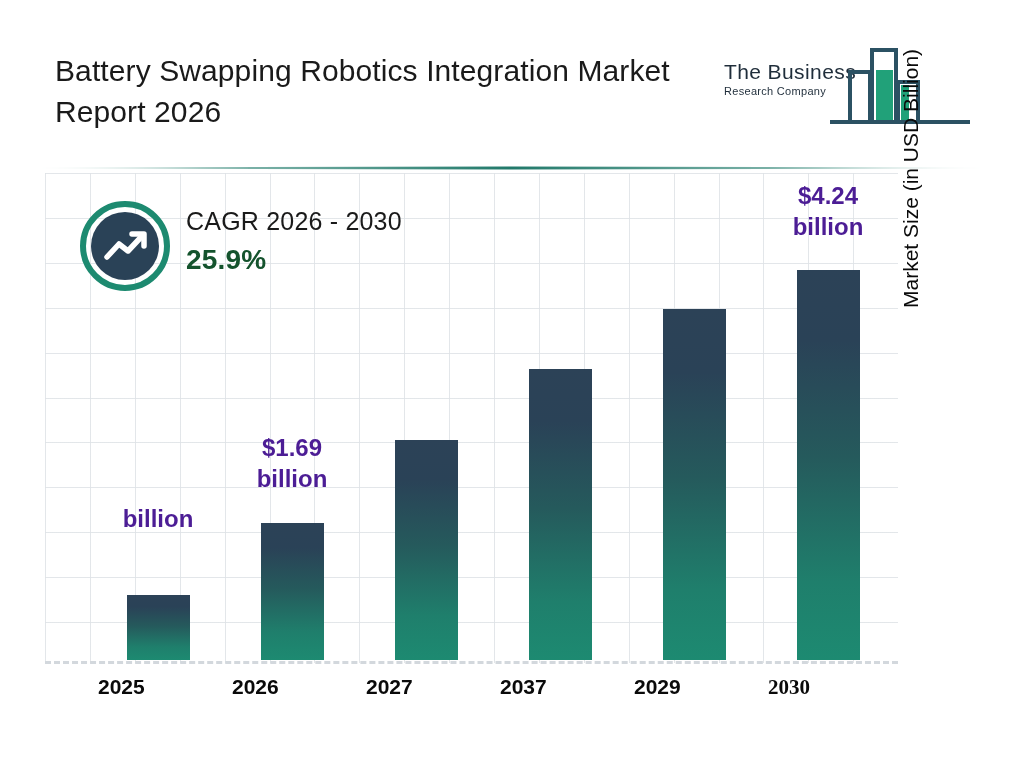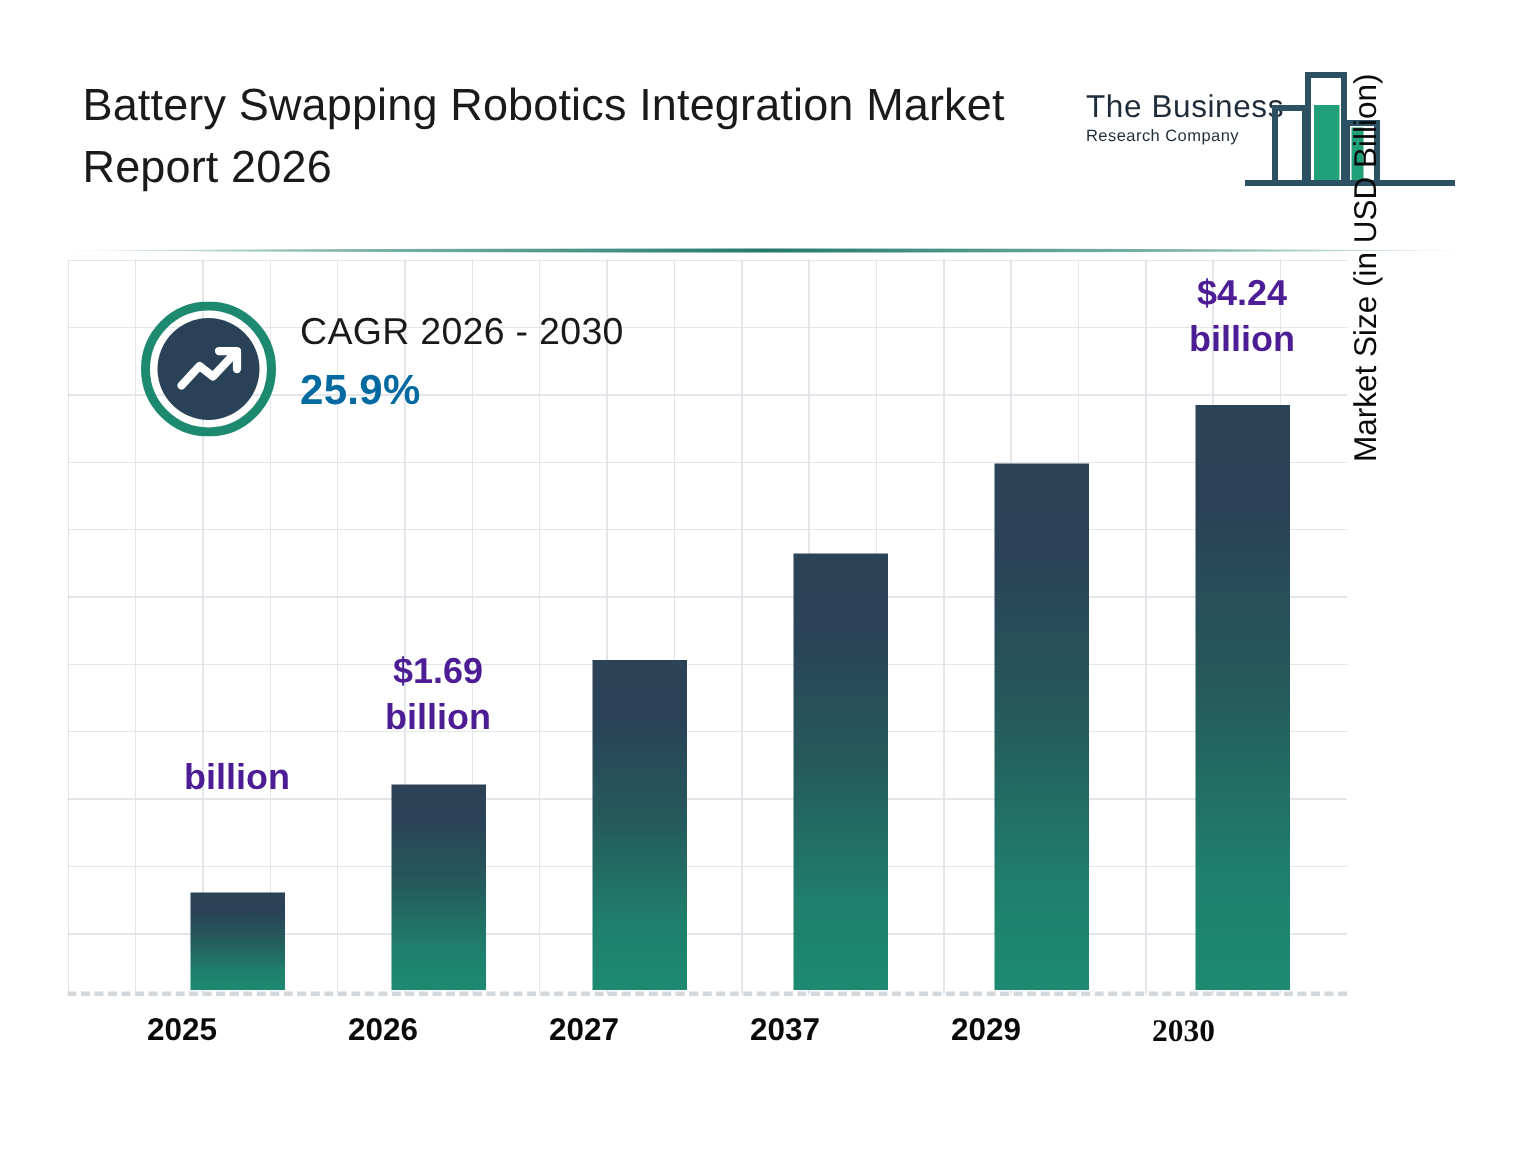--- a/index.html
+++ b/index.html
@@ -127,21 +127,21 @@
     transform: rotate(-90deg);
     transform-origin: 20px 20px;
     font-size: 21px;
     color: #0a0a0a;
     white-space: nowrap;
   }
 
   
   #cagr-block {
     position: absolute;
-    left: 94px; top: 38px;
+    left: 80px; top: 38px;
     width: 400px; height: 90px;
   }
   #cagr-badge {
     position: absolute;
     left: 0; top: 0;
     width: 90px; height: 90px;
   }
   #cagr-text {
     position: absolute;
     left: 106px; top: 6px;
@@ -149,21 +149,21 @@
   #cagr-period {
     font-size: 25px;
     color: #1a1a1a;
     font-weight: 400;
     white-space: nowrap;
     letter-spacing: 0.2px;
   }
   #cagr-value {
     font-size: 28px;
     font-weight: bold;
-    color: #0369a1;
+    color: #14532d;
     margin-top: 8px;
     letter-spacing: 0.2px;
   }
 </style>
 </head>
 <body>
 
 <div id="page">
 
   <div id="header">

